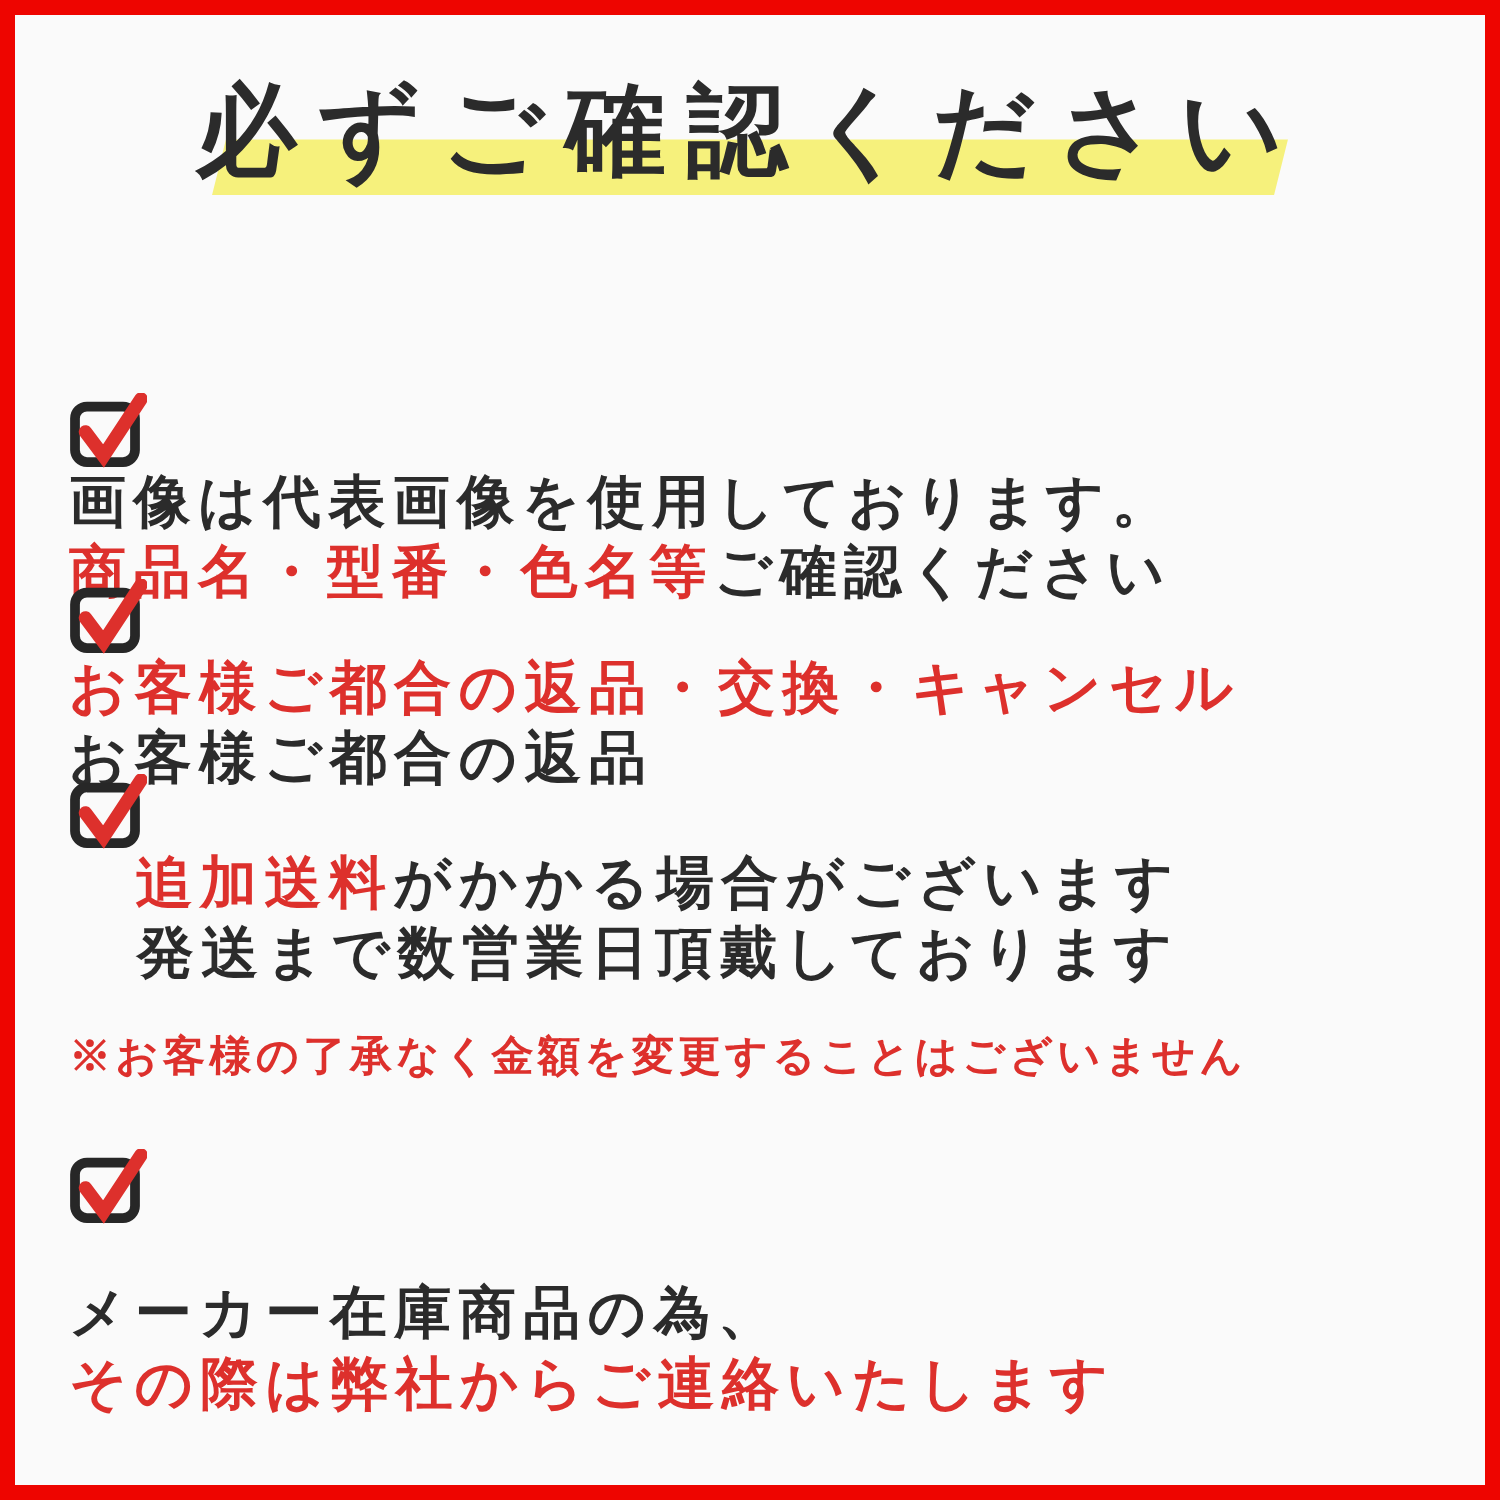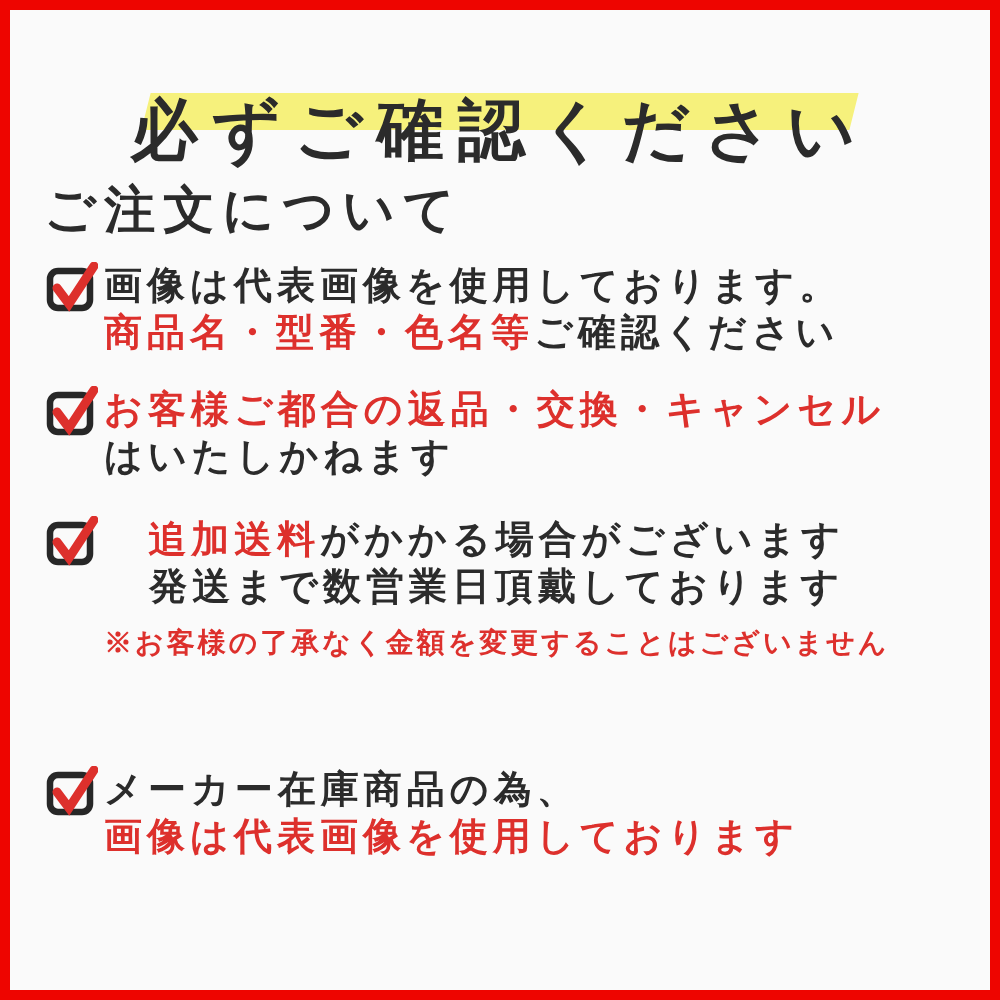--- a/index.html
+++ b/index.html
@@ -25,94 +25,93 @@
     width:708px; height:37px;
     background: var(--highlight-yellow, #f6f17c);
     transform: skewX(-14deg);
     z-index: 1;
   }
   .banner-title {
     position:absolute; top:42px; left:0; width:100%;
     text-align:center;
     font-size:67px; font-weight:bold; letter-spacing:14px;
     color: var(--text-black, #2b2b2b);
-    z-index: 2; white-space:nowrap;margin-top:43px;
+    z-index: 2; white-space:nowrap;
   }
 
   
   .heading {
     position:absolute; left:44px;
     font-size:51px; font-weight:bold; letter-spacing:8px;
     color: var(--text-black, #2b2b2b);
     line-height:1.15; white-space:nowrap;
   }
   #heading-0 { top:181px; }
   #heading-1 { top:666px; }
 
   
   .item {
     position:absolute; left:46px; right:14px;
-    display:flex; align-items:flex-start;
+    display:flex; align-items:flex-start;flex-direction:column;
   }
   #item-0 { top:262px; }
   #item-1 { top:386px; }
   #item-2 { top:516px;text-align:center; }
-  #item-3 { top:766px; }
+  #item-3 { top:766px;gap:37px; }
   #item-4 { top:894px; }
 
   .cb { flex:0 0 auto; width:52px; height:50px; margin-right:6px; margin-top:0px; }
   .cb rect { stroke: var(--checkbox-black, #272727); }
   .cb path { stroke: var(--emphasis-red, #dd302c); }
 
   .lines { min-width:0; }
   .line {
     font-size:38px; line-height:47px; letter-spacing:5px;
     font-weight:600; color: var(--text-black, #2b2b2b);
     white-space:nowrap;
   }
   .line .em { color: var(--emphasis-red, #dd302c); }
 
   .note {
     font-size:28px; line-height:34px; letter-spacing:3px;
-    margin-top:16px; font-weight:600;
+    margin-top:28px; font-weight:600;
     color: var(--emphasis-red, #dd302c);
     white-space:nowrap;
   }
 </style>
 </head>
 <body>
 
 <div class="canvas">
 
   <div class="frame"></div>
 
   <div class="title-highlight"></div>
   <h1 class="banner-title">必ずご確認ください</h1>
 
-  <h2 class="heading" id="heading-0">ご注文について</h2>
 
   <div class="item" id="item-0">
     <svg class="cb" viewBox="0 0 52 50" aria-hidden="true">
       <rect x="4" y="9" width="40" height="37" rx="8" fill="none" stroke-width="6.5"></rect>
       <path d="M11 26 L23 42 L48 4" fill="none" stroke-width="9" stroke-linecap="round" stroke-linejoin="miter"></path>
     </svg>
     <div class="lines">
       <div class="line"><span>画像は代表画像を使用しております。</span></div>
       <div class="line"><span class="em">商品名・型番・色名等</span><span>ご確認ください</span></div>
     </div>
   </div>
 
   <div class="item" id="item-1">
     <svg class="cb" viewBox="0 0 52 50" aria-hidden="true">
       <rect x="4" y="9" width="40" height="37" rx="8" fill="none" stroke-width="6.5"></rect>
       <path d="M11 26 L23 42 L48 4" fill="none" stroke-width="9" stroke-linecap="round" stroke-linejoin="miter"></path>
     </svg>
     <div class="lines">
       <div class="line"><span class="em">お客様ご都合の返品・交換・キャンセル</span></div>
-      <div class="line"><span>はいたしかねます</span></div>
+      <div class="line"><span>お客様ご都合の返品</span></div>
     </div>
   </div>
 
   <div class="item" id="item-2">
     <svg class="cb" viewBox="0 0 52 50" aria-hidden="true">
       <rect x="4" y="9" width="40" height="37" rx="8" fill="none" stroke-width="6.5"></rect>
       <path d="M11 26 L23 42 L48 4" fill="none" stroke-width="9" stroke-linecap="round" stroke-linejoin="miter"></path>
     </svg>
     <div class="lines">
       <div class="line"><span class="em">追加送料</span><span>がかかる場合がございます</span></div>
@@ -122,18 +121,18 @@
   </div>
 
 
   <div class="item" id="item-3">
     <svg class="cb" viewBox="0 0 52 50" aria-hidden="true">
       <rect x="4" y="9" width="40" height="37" rx="8" fill="none" stroke-width="6.5"></rect>
       <path d="M11 26 L23 42 L48 4" fill="none" stroke-width="9" stroke-linecap="round" stroke-linejoin="miter"></path>
     </svg>
     <div class="lines">
       <div class="line"><span>メーカー在庫商品の為、</span></div>
-      <div class="line"><span class="em">画像は代表画像を使用しております</span></div>
+      <div class="line"><span class="em">その際は弊社からご連絡いたします</span></div>
     </div>
   </div>
 
 
 </div>
 
 </body></html>

